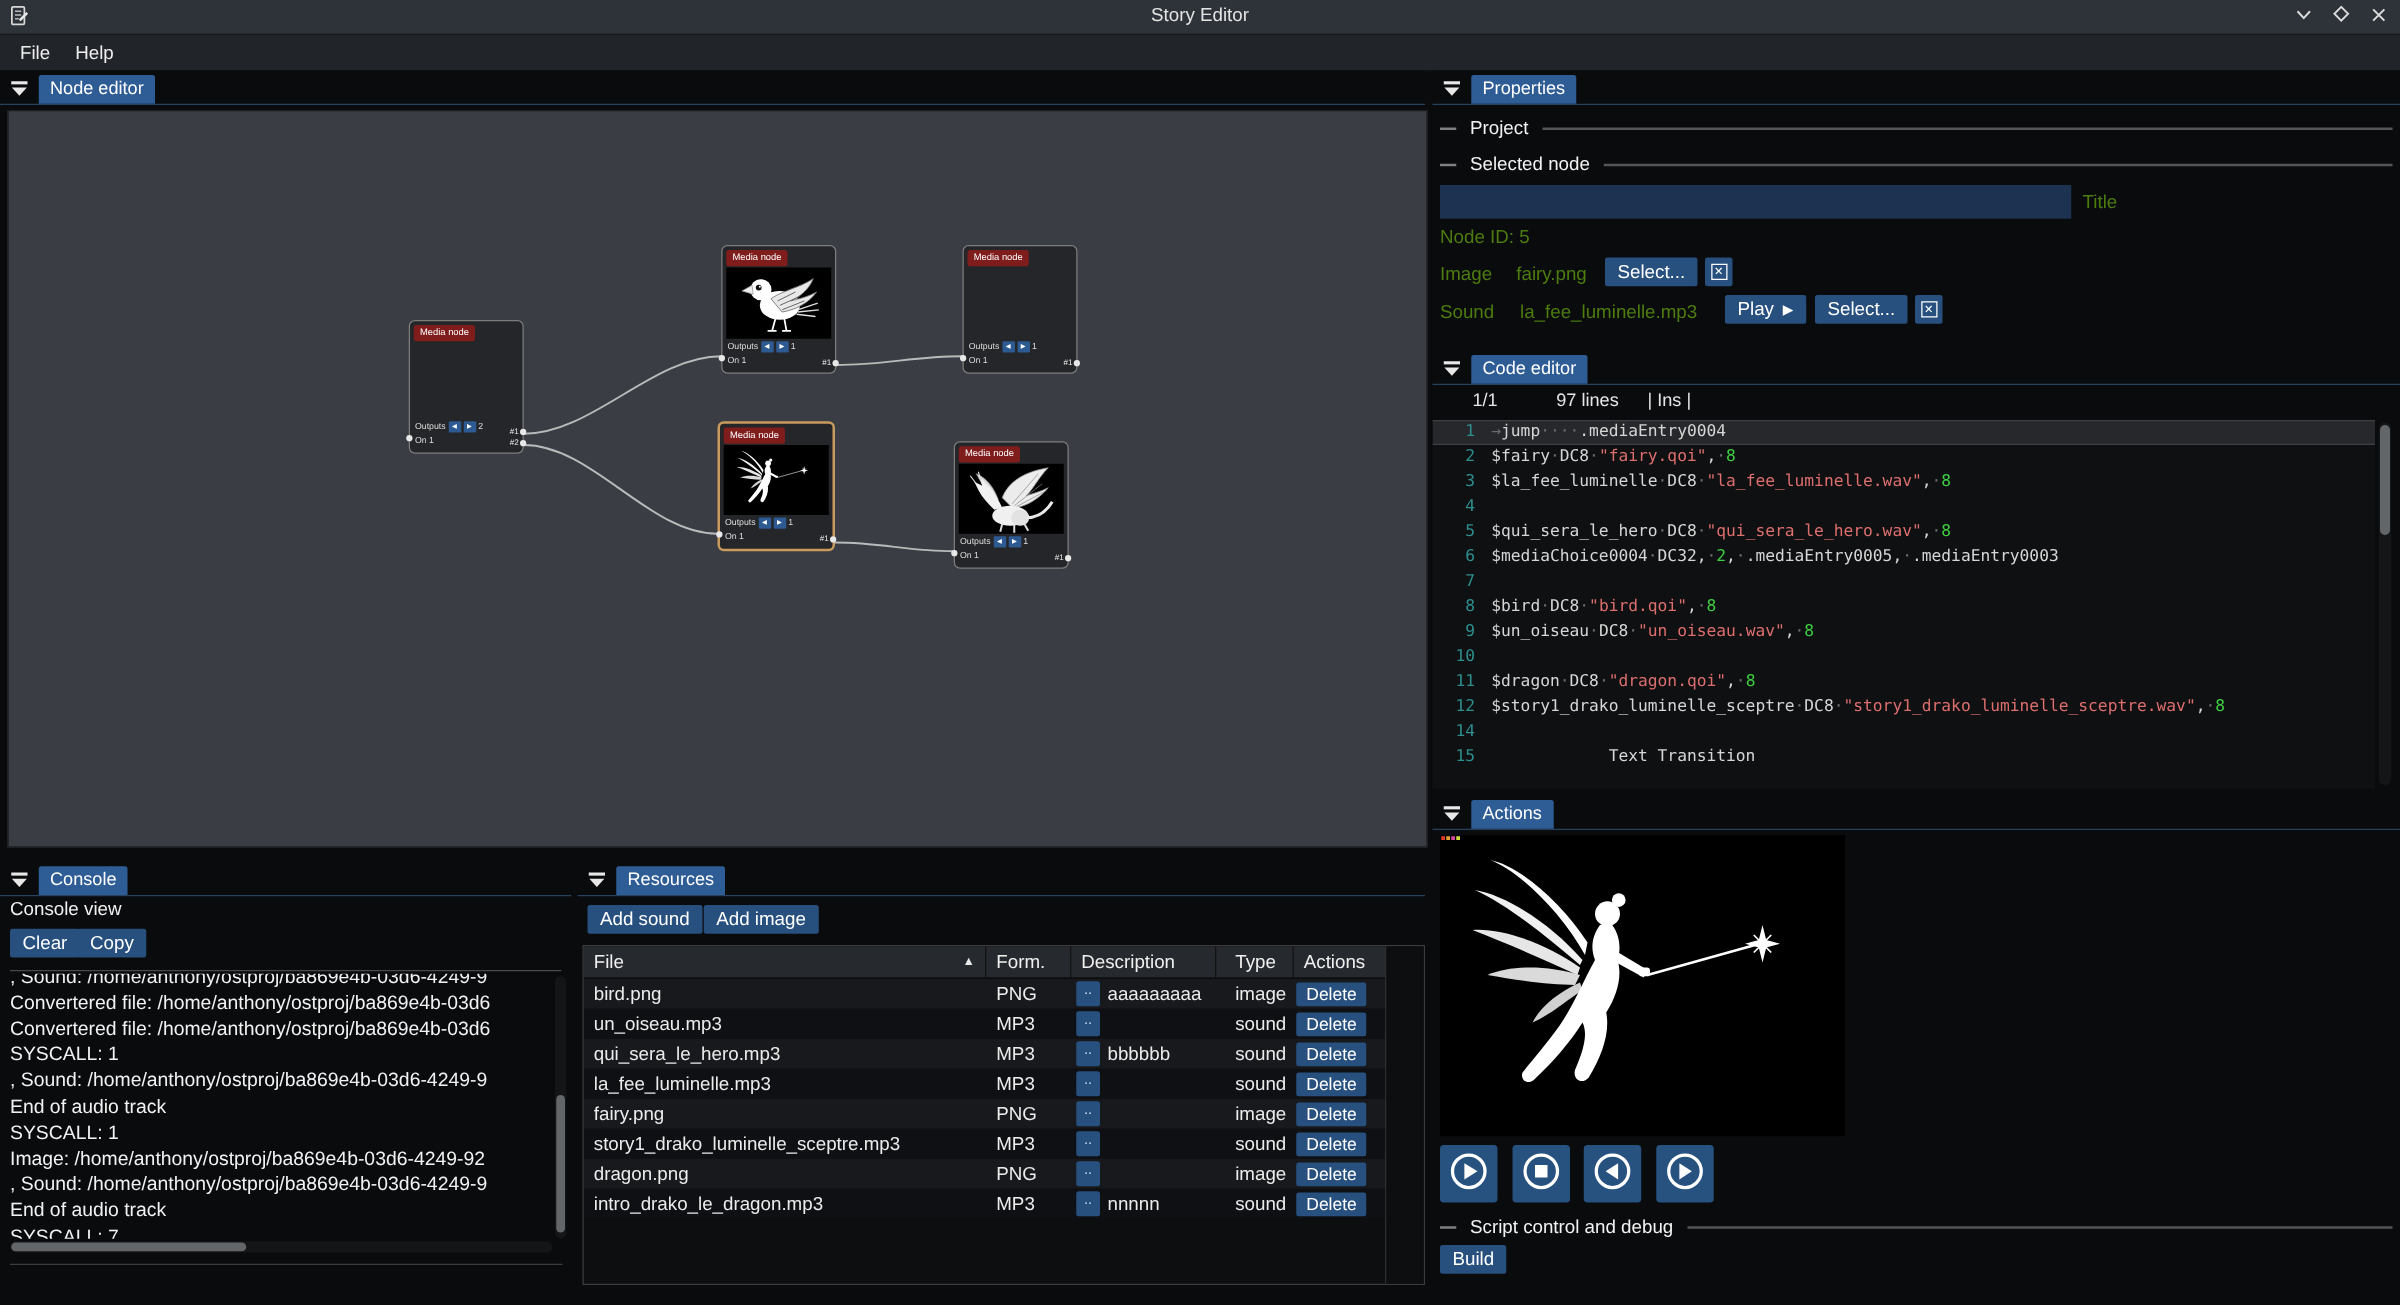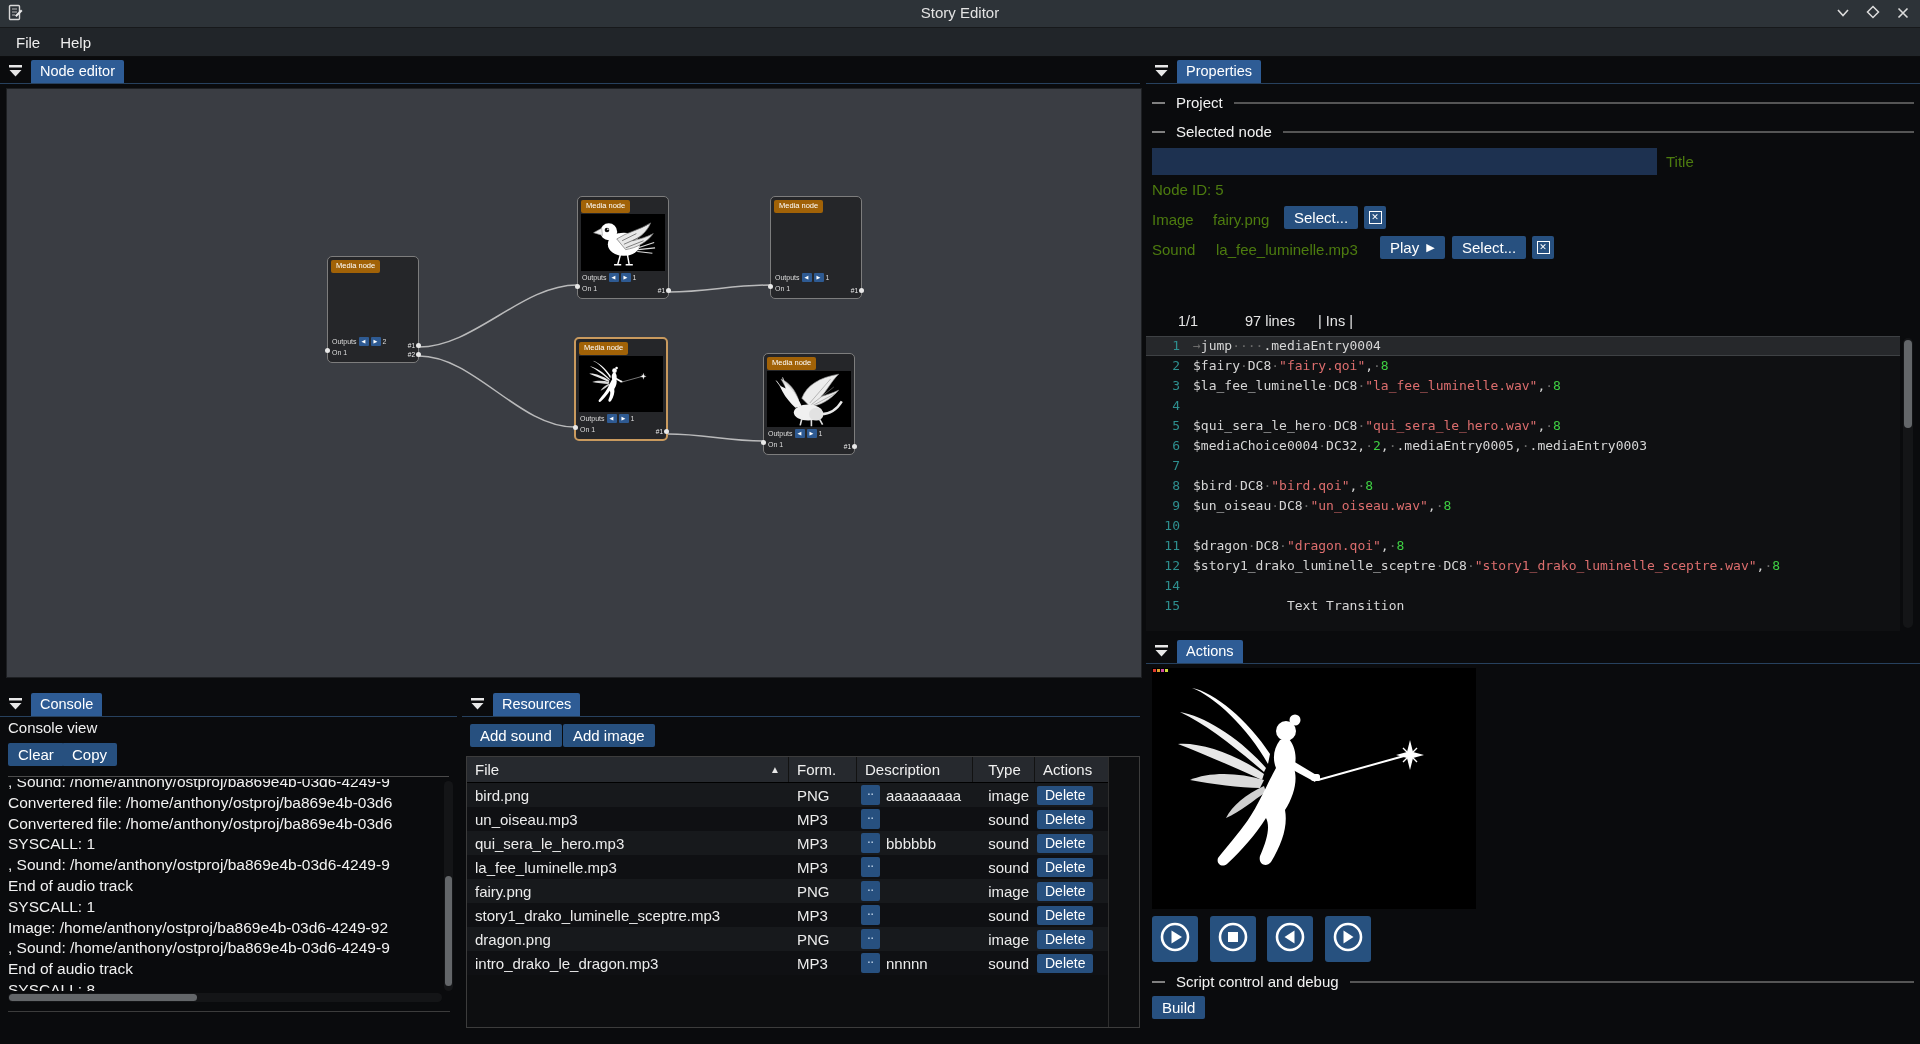--- a/index.html
+++ b/index.html
@@ -25,21 +25,21 @@
   .group{position:absolute;display:flex;align-items:center;gap:11px}
   .group .dash{width:13px;height:2px;background:#808080}
   .group .glabel{font-size:15px;color:#f2f2f2;white-space:nowrap}
   .group .gline{flex:1;height:2px;background:#555}
   
   .canvas{position:absolute;left:6px;top:88px;width:1134px;height:588px;background:#3a3d43;border:1px solid #1d1f22;overflow:hidden}
   .canvas svg.edges{position:absolute;left:0;top:0}
   .edge{stroke:#d0d0d0;stroke-width:1.5;fill:none;opacity:.85}
   .node{position:absolute;background:#252629;border:1px solid #7d7d7d;border-radius:5px;box-sizing:border-box}
   .node.sel{border:2px solid #c99a5e}
-  .nbadge{position:absolute;top:3px;left:3px;background:#a16207;color:#fff;font-size:7.5px;line-height:1;padding:2px 5px 3px;border-radius:2px}
+  .nbadge{position:absolute;top:3px;left:3px;background:#7f1d1d;color:#fff;font-size:7.5px;line-height:1;padding:2px 5px 3px;border-radius:2px}
   .nthumb{position:absolute;top:17px;left:3px;right:3px;bottom:27px;background:#000;overflow:hidden}
   .nthumb svg{width:100%;height:100%}
   .nrow1{position:absolute;left:4px;bottom:16px;display:flex;align-items:center;gap:2px;font-size:7px;color:#ddd;line-height:1}
   .nbtn{width:10px;height:9px;background:#2e5a92;color:#fff;font-size:5px;display:flex;align-items:center;justify-content:center;border-radius:1px}
   .nrow2{position:absolute;left:4px;bottom:6px;font-size:7px;color:#ddd;line-height:1}
   .nport{position:absolute;right:2px;font-size:6.5px;color:#eee;display:flex;align-items:center;line-height:1}
   .ndot{width:5px;height:5px;border-radius:50%;background:#e8e8e8;margin-left:1px;margin-right:-5px}
   .indot{position:absolute;left:-3px;bottom:9px;width:5px;height:5px;border-radius:50%;background:#e8e8e8}
   
   .status-sp{position:absolute;font-size:14.5px;color:#e6e6e6;white-space:pre}
@@ -255,21 +255,21 @@
         <div class="con-line">, Sound: /home/anthony/ostproj/ba869e4b-03d6-4249-9</div>
         <div class="con-line">Convertered file: /home/anthony/ostproj/ba869e4b-03d6</div>
         <div class="con-line">Convertered file: /home/anthony/ostproj/ba869e4b-03d6</div>
         <div class="con-line">SYSCALL: 1</div>
         <div class="con-line">, Sound: /home/anthony/ostproj/ba869e4b-03d6-4249-9</div>
         <div class="con-line">End of audio track</div>
         <div class="con-line">SYSCALL: 1</div>
         <div class="con-line">Image: /home/anthony/ostproj/ba869e4b-03d6-4249-92</div>
         <div class="con-line">, Sound: /home/anthony/ostproj/ba869e4b-03d6-4249-9</div>
         <div class="con-line">End of audio track</div>
-        <div class="con-line">SYSCALL: 8</div>
+        <div class="con-line">SYSCALL: 7</div>
       </div>
     </div>
   <div class="vtrack" style="left:444px;top:781px;width:9px;height:210px">
     <div class="vthumb" style="top:95px;height:110px"></div>
   </div>
   <div class="vtrack" style="left:8px;top:993px;width:434px;height:9px">
     <div class="hthumb" style="left:1px;width:188px"></div>
   </div>
   <div class="divider" style="left:8px;top:1011px;width:442px;background:#3c3c3c"></div>
 
@@ -432,20 +432,27 @@
   <span class="ptext" style="left:1216px;top:241px">la_fee_luminelle.mp3</span>
   <button class="btn" style="position:absolute;left:1380px;top:236px">
       <span>Play</span>
       <span style="font-size:11px">▶</span>
     </button>
   <button class="btn" style="position:absolute;left:1452px;top:236px">Select...</button>
   <span class="xbtn" style="position:absolute;left:1532px;top:236px">
       <span class="bx">✕</span>
     </span>
 
+  <div class="tabrow" style="left:1146px;top:281px;width:774px">
+    <span class="coll"><svg width="15" height="15" viewBox="0 0 15 15">
+          <rect x="1" y="2" width="13" height="2.5" fill="#e8e8e8"></rect>
+          <polygon points="1.5,7 13.5,7 7.5,13.5" fill="#e8e8e8"></polygon>
+        </svg></span>
+    <span class="chip">Code editor</span>
+  </div>
   <span class="status-sp" style="left:1178px;top:313px">1/1</span>
   <span class="status-sp" style="left:1245px;top:313px">97 lines</span>
   <span class="status-sp" style="left:1318px;top:313px">| Ins |</span>
   <div class="codearea" id="code-lines">
       <div class="cl hl"><span class="ln">1</span><span class="tk-w">→</span><span class="tk-p">jump</span><span class="tk-w">····</span><span class="tk-p">.mediaEntry0004</span></div>
       <div class="cl"><span class="ln">2</span><span class="tk-p">$fairy</span><span class="tk-w">·</span><span class="tk-p">DC8</span><span class="tk-w">·</span><span class="tk-s">"fairy.qoi"</span><span class="tk-p">,</span><span class="tk-w">·</span><span class="tk-n">8</span></div>
       <div class="cl"><span class="ln">3</span><span class="tk-p">$la_fee_luminelle</span><span class="tk-w">·</span><span class="tk-p">DC8</span><span class="tk-w">·</span><span class="tk-s">"la_fee_luminelle.wav"</span><span class="tk-p">,</span><span class="tk-w">·</span><span class="tk-n">8</span></div>
       <div class="cl"><span class="ln">4</span></div>
       <div class="cl"><span class="ln">5</span><span class="tk-p">$qui_sera_le_hero</span><span class="tk-w">·</span><span class="tk-p">DC8</span><span class="tk-w">·</span><span class="tk-s">"qui_sera_le_hero.wav"</span><span class="tk-p">,</span><span class="tk-w">·</span><span class="tk-n">8</span></div>
       <div class="cl"><span class="ln">6</span><span class="tk-p">$mediaChoice0004</span><span class="tk-w">·</span><span class="tk-p">DC32,</span><span class="tk-w">·</span><span class="tk-n">2</span><span class="tk-p">,</span><span class="tk-w">·</span><span class="tk-p">.mediaEntry0005,</span><span class="tk-w">·</span><span class="tk-p">.mediaEntry0003</span></div>

